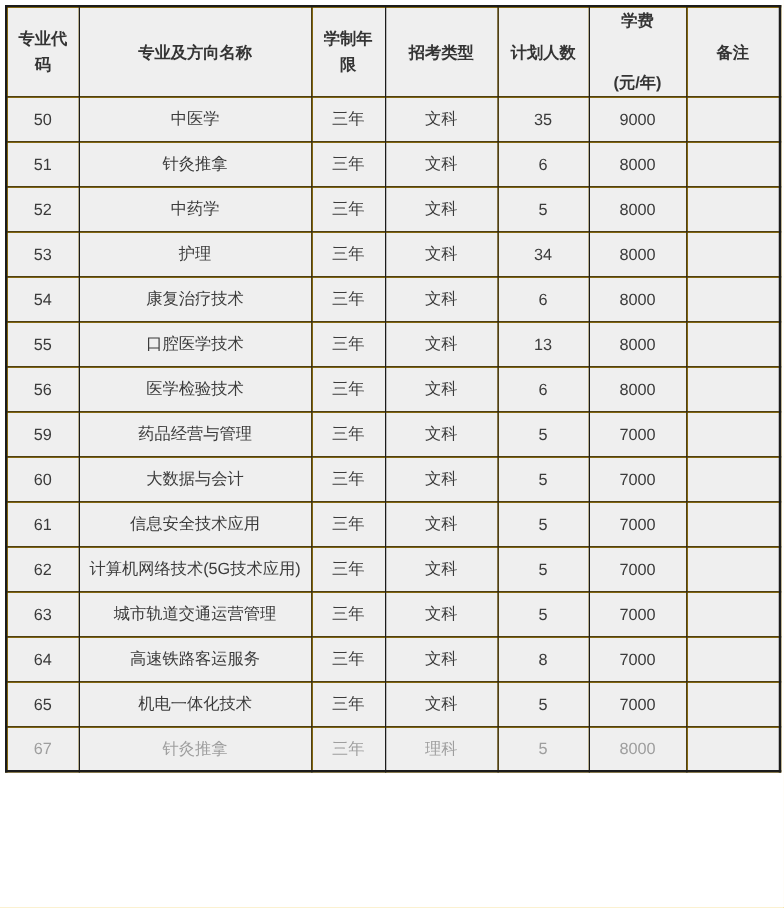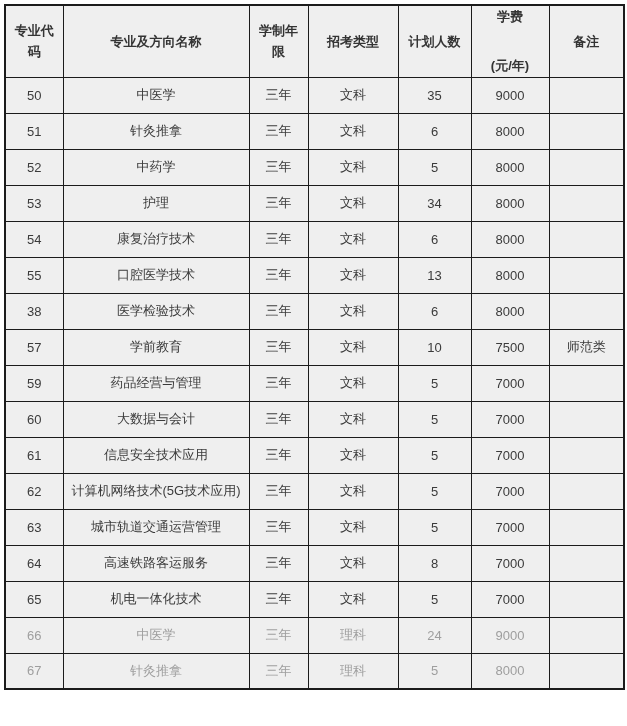--- a/index.html
+++ b/index.html
@@ -152,36 +152,27 @@
         <tr>
           <td>55</td>
           <td>口腔医学技术</td>
           <td>三年</td>
           <td>文科</td>
           <td>13</td>
           <td>8000</td>
           <td></td>
         </tr>
         <tr>
-          <td>38</td>
+          <td>56</td>
           <td>医学检验技术</td>
           <td>三年</td>
           <td>文科</td>
           <td>6</td>
           <td>8000</td>
           <td></td>
-        </tr>
-        <tr>
-          <td>57</td>
-          <td>学前教育</td>
-          <td>三年</td>
-          <td>文科</td>
-          <td>10</td>
-          <td>7500</td>
-          <td>师范类</td>
         </tr>
         <tr>
           <td>59</td>
           <td>药品经营与管理</td>
           <td>三年</td>
           <td>文科</td>
           <td>5</td>
           <td>7000</td>
           <td></td>
         </tr>
@@ -230,29 +221,20 @@
           <td>7000</td>
           <td></td>
         </tr>
         <tr>
           <td>65</td>
           <td>机电一体化技术</td>
           <td>三年</td>
           <td>文科</td>
           <td>5</td>
           <td>7000</td>
-          <td></td>
-        </tr>
-        <tr class="muted">
-          <td>66</td>
-          <td>中医学</td>
-          <td>三年</td>
-          <td>理科</td>
-          <td>24</td>
-          <td>9000</td>
           <td></td>
         </tr>
         <tr class="muted">
           <td>67</td>
           <td>针灸推拿</td>
           <td>三年</td>
           <td>理科</td>
           <td>5</td>
           <td>8000</td>
           <td></td>

